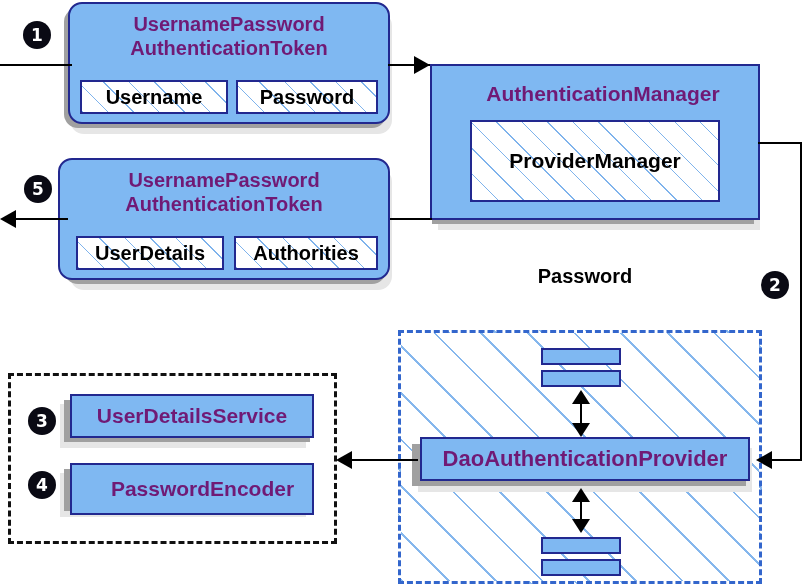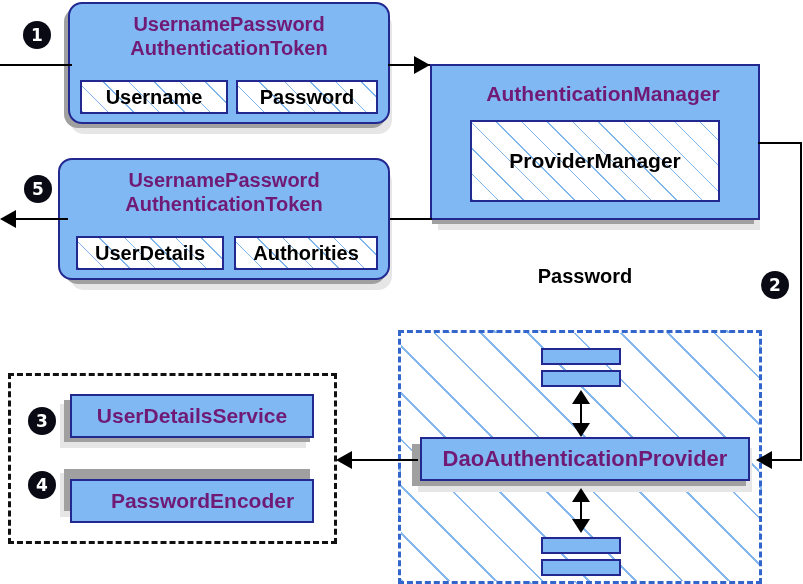--- a/index.html
+++ b/index.html
@@ -266,17 +266,17 @@
   <div class="badge" style="left:29px; top:408px;">3</div>
   <div class="shadow-light" style="left:60px; top:404px; width:246px; height:44px;"></div>
   <div class="shadow-dark" style="left:64px; top:400px; width:246px; height:42px;"></div>
   <div class="bluebox label-center" style="left:70px; top:394px; width:244px; height:44px; font-size:21px;">
     <span>UserDetailsService</span>
   </div>
 
   <div class="badge" style="left:29px; top:472px;">4</div>
   <div class="shadow-light" style="left:60px; top:473px; width:246px; height:44px;"></div>
   <div class="shadow-dark" style="left:64px; top:469px; width:246px; height:42px;"></div>
-  <div class="bluebox label-center" style="left:70px; top:479px; width:244px; height:44px; font-size:21px;padding-left:21px;">
+  <div class="bluebox label-center" style="left:70px; top:463px; width:244px; height:52px; font-size:21px;padding-left:21px;">
     <span>PasswordEncoder</span>
   </div>
 
 </div>
 
 </body></html>

